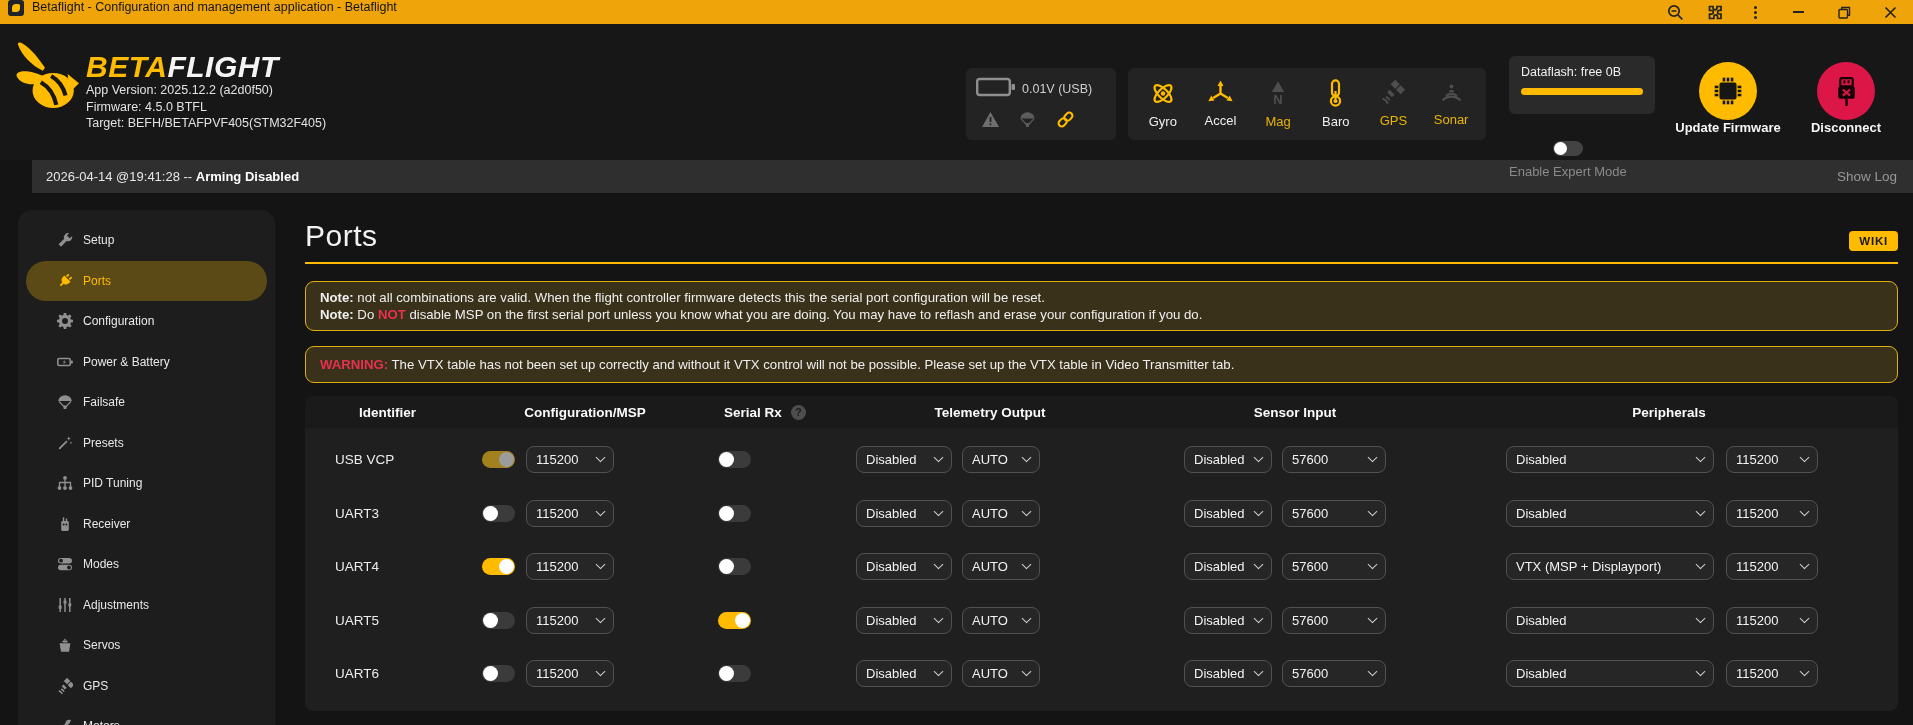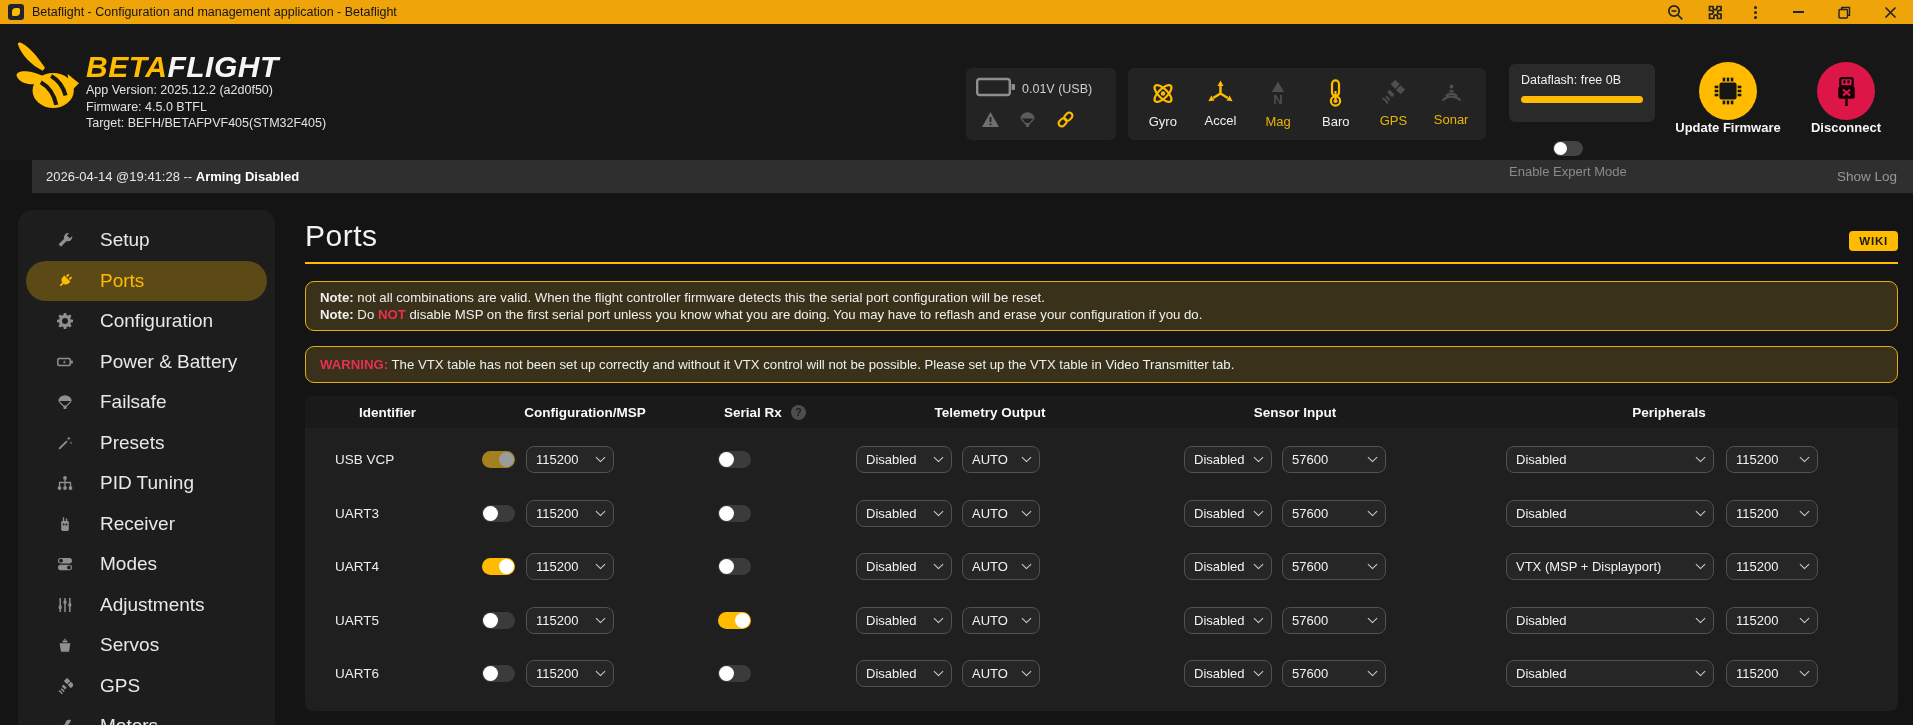--- a/index.html
+++ b/index.html
@@ -1,21 +1,21 @@
 <!DOCTYPE html>
 <html style="--accent: #ffbb00; --danger: #e8304f;"><head>
 <meta charset="utf-8">
 <style>
   * { box-sizing: border-box; margin: 0; padding: 0; }
   html,body { width:1913px; height:725px; overflow:hidden; background:#141414;
     font-family:"Liberation Sans", sans-serif; }
   :root { --accent:#ffbb00; --danger:#e8304f; }
 
   
-  .titlebar { height:24px; background:#efa50a; display:flex; align-items:center; padding:0 0 0 8px; }
+  .titlebar { height:24px; background:#efa50a; display:flex; align-items:flex-start; padding:0 0 0 8px; }
   .tb-appicon { width:16px; height:16px; background:#20232b; border-radius:3px; margin-right:8px;
     display:flex; align-items:center; justify-content:center; }
   .tb-appicon span { width:8px; height:8px; background:var(--accent); border-radius:50% 20% 50% 20%; display:block; }
   .tb-title { font-size:12.5px; color:#141414; flex:1; }
   .tb-icons { display:flex; align-items:center; gap:0; }
   .tb-btn { width:46px; height:24px; display:flex; align-items:center; justify-content:center; cursor:default; }
   .tb-btn.narrow { width:40px; }
   .kebab { display:flex; flex-direction:column; gap:2px; }
   .kebab i { width:3px; height:3px; background:#222; border-radius:50%; display:block; }
   .min-line { width:11px; height:2px; background:#222; display:block; }
@@ -31,21 +31,21 @@
   .ver-line { font-size:12.5px; color:#e2e2e2; line-height:16.5px; }
   .panel { position:absolute; background:#232323; border-radius:6px; }
   .battery-panel { left:966px; top:44px; width:150px; height:72px; padding:8px 10px; }
   .batt-row1 { display:flex; align-items:center; gap:6px; }
   .batt-volt { font-size:12.5px; color:#cfcfcf; }
   .batt-row2 { display:flex; align-items:center; gap:20px; margin-top:8px; padding-left:6px; }
   .sensors-panel { left:1128px; top:44px; width:358px; height:72px; display:flex; align-items:center; justify-content:space-around; padding:0 6px; }
   .sensor { display:flex; flex-direction:column; align-items:center; gap:3px; width:52px; }
   .sensor .s-label { font-size:13px; color:#f0f0f0; }
   .sensor.inactive .s-label { color:#eab308; }
-  .dataflash-panel { left:1509px; top:40px; width:146px; height:58px; background:#2a2a2a; border-radius:6px; padding:9px 12px; position:absolute; }
+  .dataflash-panel { left:1509px; top:32px; width:146px; height:58px; background:#2a2a2a; border-radius:6px; padding:9px 12px; position:absolute; }
   .df-label { font-size:12.5px; color:#f0f0f0; }
   .df-bar { margin-top:9px; height:7px; border-radius:4px; background:var(--accent); width:100%; }
   .expert-row { position:absolute; left:1509px; top:117px; display:flex; align-items:center; gap:8px;flex-direction:column; }
   .expert-label { font-size:13px; color:#8a8a8a; }
   .hbtn { position:absolute; top:38px; width:120px; display:flex; flex-direction:column; align-items:center; cursor:default; }
   .hbtn-circle { width:58px; height:58px; border-radius:50%; display:flex; align-items:center; justify-content:center; }
   .hbtn-label { font-size:13px; font-weight:bold; color:#f5f5f5; white-space:nowrap; }
   .update-btn { left:1668px; }
   .update-btn .hbtn-circle { background:var(--accent); }
   .disconnect-btn { left:1786px; }
@@ -53,22 +53,22 @@
 
   
   .log-bar { height:33px; background:#2f2f2f; display:flex; align-items:center; justify-content:space-between; padding:0 16px 0 14px;margin-left:32px; }
   .log-left { font-size:13px; color:#e6e6e6; }
   .log-left b { color:#ffffff; }
   .show-log { font-size:13.5px; color:#979797; cursor:default; }
 
   
   .content { height:532px; display:flex; background:#141414; }
   .sidebar { margin:17px 0 0 18px; width:257px; background:#1d1d1d; border-radius:14px 14px 0 0; padding-top:10px; flex:none; }
-  .nav-item { height:40.5px; display:flex; align-items:center; gap:27px; padding-left:30px; margin:0 8px;
-    border-radius:21px; color:#e8e8e8; font-size:19px; cursor:default; }
+  .nav-item { height:40.5px; display:flex; align-items:center; gap:10px; padding-left:30px; margin:0 8px;
+    border-radius:21px; color:#e8e8e8; font-size:12px; cursor:default; }
   .nav-item .nav-icon { width:17px; display:flex; justify-content:center; }
   .nav-item.selected { background:#5b4a16; color:var(--accent); }
   .main { flex:1; padding:26px 15px 0 30px; min-width:0; }
   .title-row { display:flex; align-items:flex-end; justify-content:space-between; border-bottom:2.5px solid var(--accent); padding-bottom:9px; }
   .page-title { font-size:30px; font-weight:300; color:#f2f2f2; letter-spacing:.5px; }
   .wiki-btn { background:var(--accent); color:#1a1a1a; font-size:11.5px; font-weight:bold; letter-spacing:.8px;
     border-radius:4px; padding:4px 10px; margin-bottom:2px; cursor:default; }
   .msg-box { border:1px solid #e3ae13; background:#39311a; border-radius:9px; padding:7px 14px;
     font-size:13.2px; color:#efefef; line-height:17px; }
   .note-box { margin-top:17px; }

